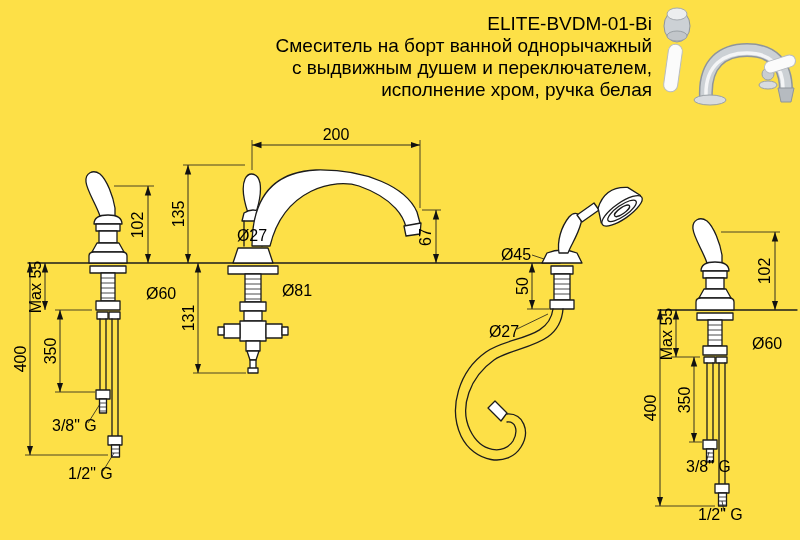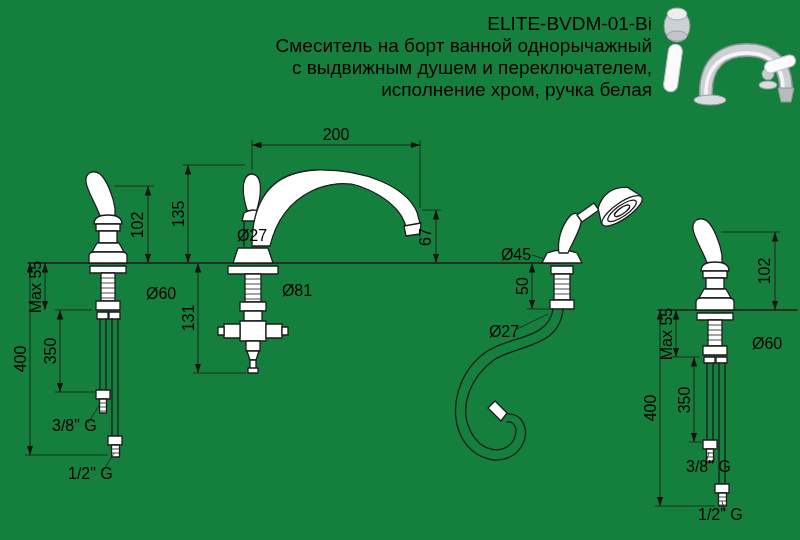--- a/index.html
+++ b/index.html
@@ -1,16 +1,16 @@
 <!DOCTYPE html>
 <html><head>
 <meta charset="utf-8">
 <style>
   html,body{margin:0;padding:0;background:#fff;}
-  #stage{position:relative;width:800px;height:540px;background:#15803d;overflow:hidden;
+  #stage{position:relative;width:800px;height:540px;background:#fde047;overflow:hidden;
          font-family:"Liberation Sans","DejaVu Sans",sans-serif;}
   svg{position:absolute;left:0;top:0;}
   .draw{stroke:#1c1c1c;stroke-width:1.3;fill:none;stroke-linejoin:round;stroke-linecap:round;}
   .fillw{stroke:#1c1c1c;stroke-width:1.3;fill:#fff;stroke-linejoin:round;}
   .dim{stroke:#1c1c1c;stroke-width:0.9;fill:none;}
   .ext{stroke:#1c1c1c;stroke-width:0.8;fill:none;}
   .thread{stroke:#1c1c1c;stroke-width:0.8;fill:none;}
   .dimtxt{font-size:16px;fill:#000;}
   .hdr{font-size:19px;fill:#000;}
   .photo-chrome{fill:#ccd1d5;stroke:#8f959b;stroke-width:1;}

